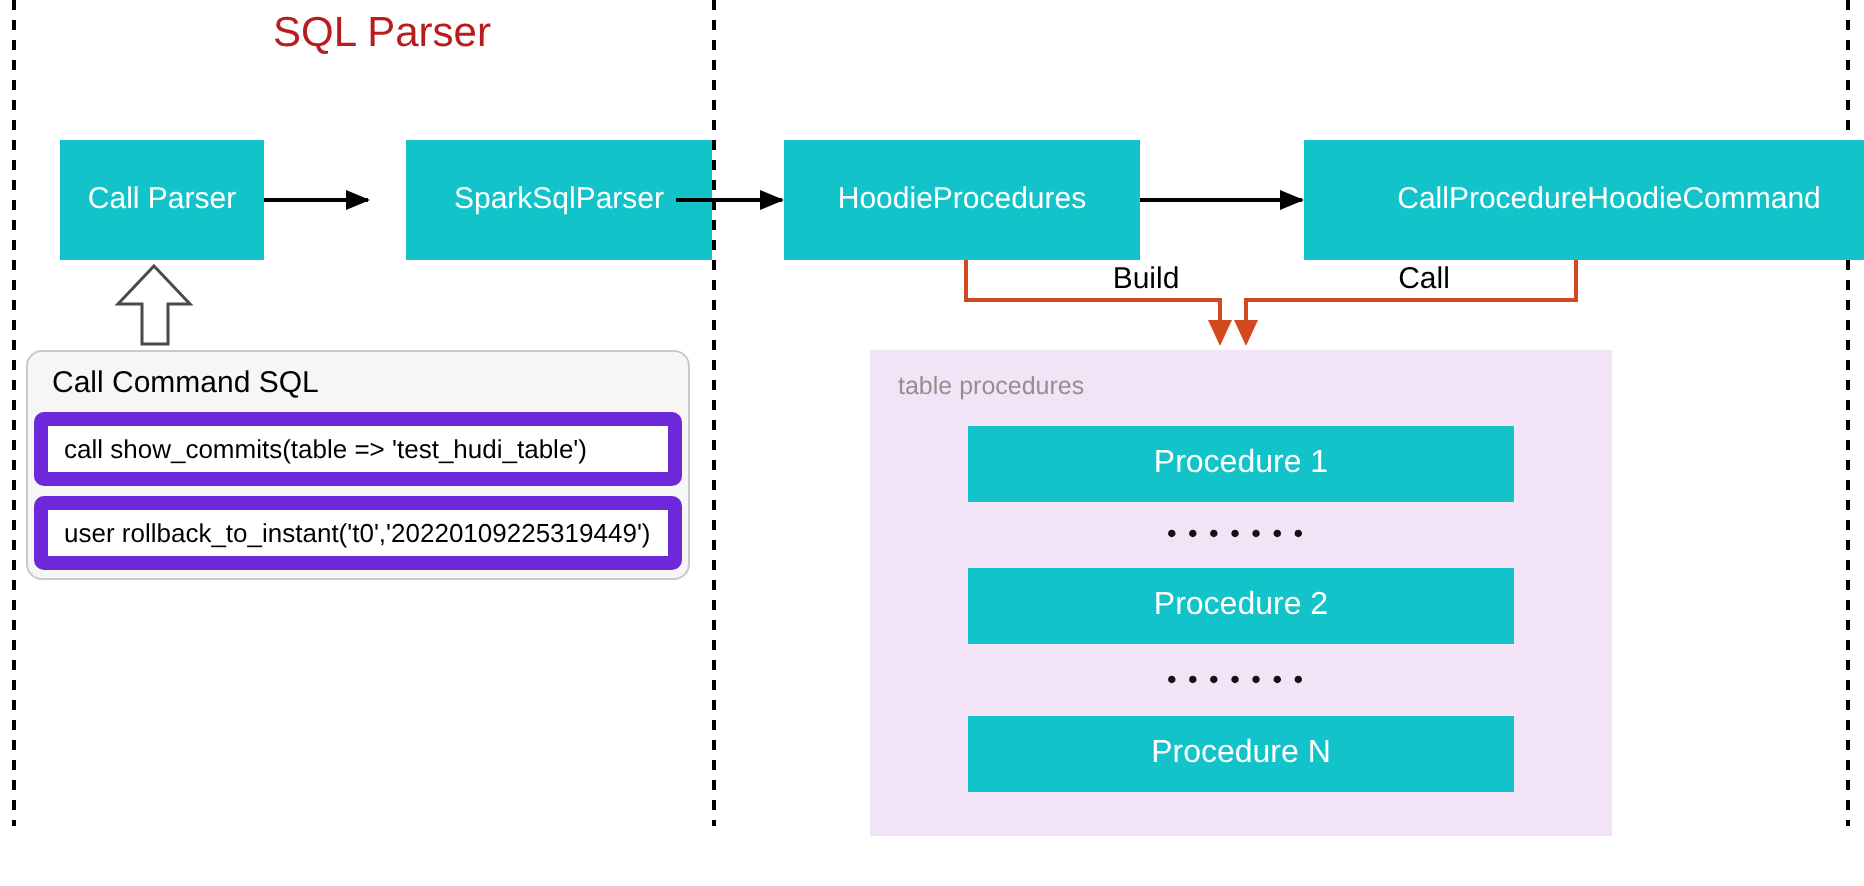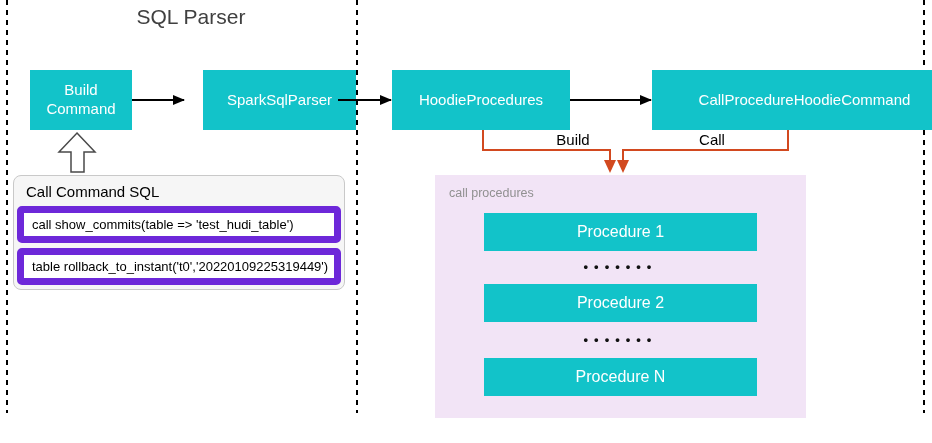--- a/index.html
+++ b/index.html
@@ -18,21 +18,21 @@
     width:932px;height:443px;
     background:#fff;
     overflow:hidden;
   }
   .vline{
     position:absolute;top:0;width:2px;height:413px;
     background:repeating-linear-gradient(to bottom,#000 0 5px,transparent 5px 10px);
   }
   .section-title{
     position:absolute;top:5px;transform:translateX(-50%);
-    font-size:21px;color:#404040;white-space:nowrap;
+    font-size:21px;color:#b91c1c;white-space:nowrap;
   }
   .node{
     position:absolute;background:var(--teal);
     display:flex;align-items:center;justify-content:center;text-align:center;
     color:#fff;font-size:15px;line-height:1.25;
   }
   .proc-panel{
     position:absolute;left:435px;top:175px;width:371px;height:243px;
     background:var(--panel_pink);
   }
@@ -79,21 +79,21 @@
 
 <div class="canvas">
 
   <div class="vline" style="left:6px"></div>
   <div class="vline" style="left:356px"></div>
   <div class="vline" style="left:923px"></div>
 
   <div class="section-title" style="left:191px">SQL Parser</div>
 
   <div class="node" style="left:30px;top:70px;width:102px;height:60px;padding:0 10px">
-    <span>Build Command</span>
+    <span>Call Parser</span>
   </div>
   <div class="node" style="left:203px;top:70px;width:153px;height:60px">
     <span>SparkSqlParser</span>
   </div>
   <div class="node" style="left:392px;top:70px;width:178px;height:60px">
     <span>HoodieProcedures</span>
   </div>
   <div class="node" style="left:652px;top:70px;width:305px;height:60px">
     <span>CallProcedureHoodieCommand</span>
   </div>
@@ -129,25 +129,25 @@
       <polygon points="617,160 629,160 623,173" fill="#d2491f"></polygon>
     </g>
   </svg>
 
   <div class="edge-label" style="left:573px;top:131px">Build</div>
   <div class="edge-label" style="left:712px;top:131px">Call</div>
 
   <div class="sql-table">
     <div class="sql-header">Call Command SQL</div>
     <div class="sql-row">call show_commits(table =&gt; 'test_hudi_table')</div>
-    <div class="sql-row">table rollback_to_instant('t0','20220109225319449')</div>
+    <div class="sql-row">user rollback_to_instant('t0','20220109225319449')</div>
   </div>
 
   <div class="proc-panel">
-    <div class="proc-panel-label">call procedures</div>
+    <div class="proc-panel-label">table procedures</div>
     <div class="proc-box" style="top:38px">
       <span>Procedure 1</span>
     </div>
     <div class="proc-dots" style="top:85px">•••••••</div>
     <div class="proc-box" style="top:109px">
       <span>Procedure 2</span>
     </div>
     <div class="proc-dots" style="top:158px">•••••••</div>
     <div class="proc-box" style="top:183px">
       <span>Procedure N</span>

